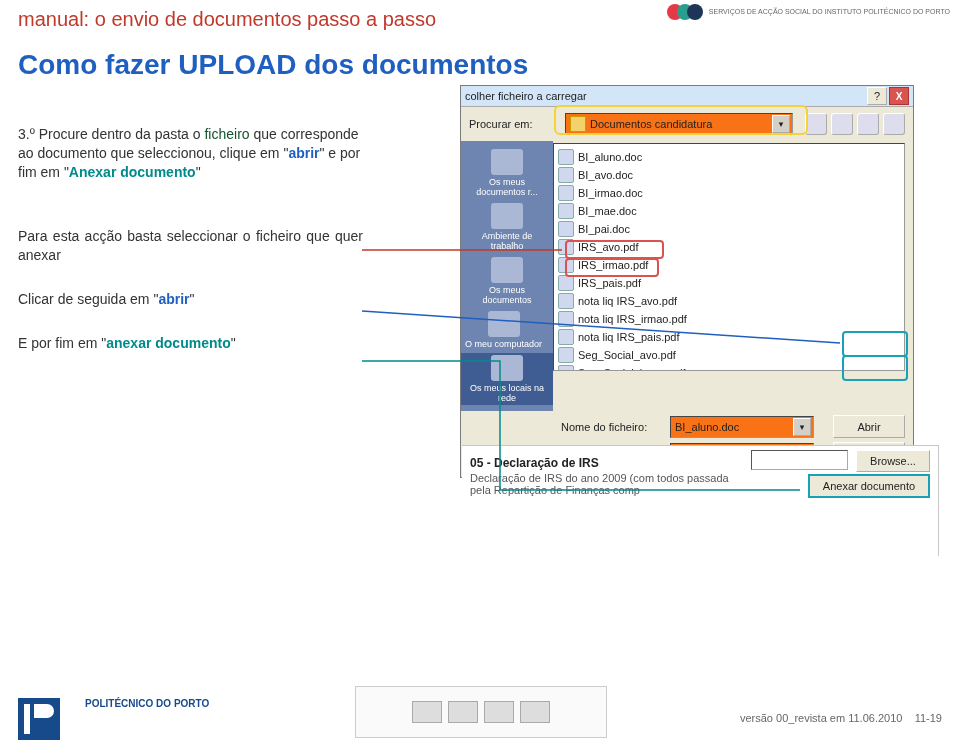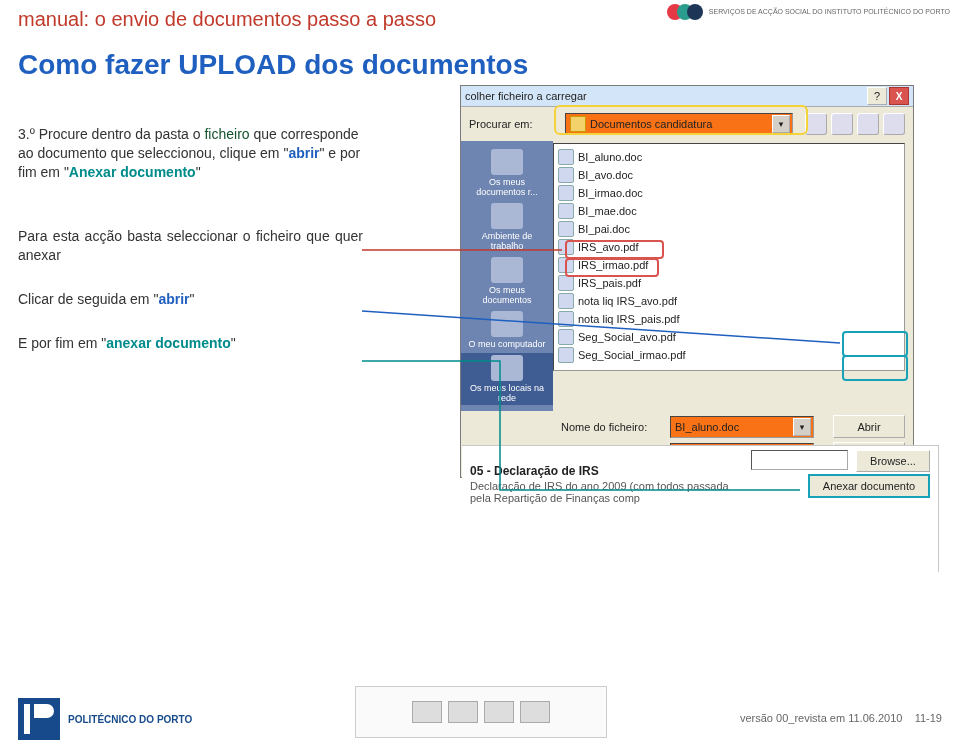--- a/index.html
+++ b/index.html
@@ -19,43 +19,43 @@
 .dialog{position:absolute;left:460px;top:85px;width:452px;background:#ece9d8;border:1px solid #7b7b7b;font-family:Tahoma,Arial,sans-serif;font-size:11px}
 .titlebar{background:#d3e5f8;height:20px;display:flex;align-items:center;justify-content:space-between;padding:0 4px;border-bottom:1px solid #aaa}
 .titlebar .close{width:18px;height:16px;background:#d9534f;border:1px solid #a33;display:flex;align-items:center;justify-content:center;color:#fff;font-size:10px;font-weight:700}
 .dlg-row{display:flex;align-items:center;gap:6px;padding:6px 8px}
 .dlg-row label{width:90px;font-size:11px}
 .combo{flex:1;height:20px;background:#f97316;border:1px inset #999;display:flex;align-items:center;padding:0 4px;position:relative}
 .combo .chev{position:absolute;right:2px;width:16px;height:16px;background:#d4d0c8;border:1px outset #fff;display:flex;align-items:center;justify-content:center;font-size:9px}
 .dlg-icons{display:flex;gap:4px;margin-left:6px}
 .dlg-icons .ic{width:20px;height:20px;background:#dde;border:1px outset #fff;border-radius:3px}
 .dlg-body{display:flex}
-.sidebar{width:92px;background:#6d85b0;display:flex;flex-direction:column;align-items:center;padding:6px 0;gap:2px}
+.sidebar{width:92px;background:#6d85b0;display:flex;flex-direction:column;align-items:flex-start;padding:6px 0;gap:2px}
 .sb-item{display:flex;flex-direction:column;align-items:center;color:#fff;font-size:9px;text-align:center;padding:2px 4px}
 .sb-item .sbic{width:32px;height:26px;background:#aab8d6;border-radius:3px;margin-bottom:2px}
 .filelist{flex:1;background:#fff;border:1px inset #999;margin:2px 8px 2px 0;padding:4px;height:218px;overflow:hidden}
 .fileitem{display:flex;align-items:center;gap:4px;font-size:11px;padding:1px 0}
 .fileitem .fic{width:14px;height:14px;background:#cfd8ef;border:1px solid #8aa;border-radius:2px}
 .dlg-bottom{padding:4px 8px 8px 100px}
 .dlg-brow{display:flex;align-items:center;gap:19px;margin-bottom:4px}
 .dlg-brow label{width:90px;font-size:11px}
 .dlg-brow .combo{flex:1}
 .winbtn{width:70px;height:21px;background:#ece9d8;border:1px outset #fff;font-size:11px;display:flex;align-items:center;justify-content:center}
 .hl-yellow{border:2px solid #f4d23a;border-radius:6px}
 .hl-red{border:2px solid #d9534f;border-radius:4px}
 .hl-cyan{border:2px solid #17a2b8;border-radius:4px}
-.lowerpanel{position:absolute;left:462px;top:445px;width:460px;height:90px;border:1px solid #c8c8c8;border-left:none;border-bottom:none;padding:18px 8px;font-size:11px;background:#fff}
+.lowerpanel{position:absolute;left:462px;top:445px;width:460px;height:90px;border:1px solid #c8c8c8;border-left:none;border-bottom:none;padding:10px 8px;font-size:11px;background:#fff}
 .lp-title{font-weight:700;font-size:12px;margin-bottom:2px}
 .lp-desc{color:#555;width:260px}
 .lp-input{position:absolute;right:90px;top:4px;width:95px;height:18px;background:#fff;border:1px inset #aaa}
 .lp-browse{position:absolute;right:8px;top:4px;width:72px;height:20px;background:#ece9d8;border:1px outset #fff;font-size:11px;display:flex;align-items:center;justify-content:center}
 .lp-attach{position:absolute;right:8px;top:28px;width:118px;height:20px;background:#ece9d8;border:2px solid #17a2b8;font-size:11px;display:flex;align-items:center;justify-content:center}
 .checkbox{position:absolute;left:468px;top:448px;width:12px;height:12px;border:1px solid #888}
 svg.arrow{position:absolute;pointer-events:none}
-.foot-logo{position:absolute;left:18px;bottom:16px;display:flex;align-items:center;gap:8px}
+.foot-logo{position:absolute;left:18px;bottom:16px;display:flex;align-items:flex-start;gap:25px}
 .ipp-sq{width:42px;height:42px;background:#164a8a;position:relative}
 .ipp-sq::before,.ipp-sq::after{content:"";position:absolute;background:#fff}
 .ipp-sq::before{left:6px;top:6px;width:6px;height:30px}
 .ipp-sq::after{left:16px;top:6px;width:20px;height:14px;border-radius:0 7px 7px 0}
 .ipp-text{font-size:10px;line-height:11px;color:#164a8a;font-weight:700}
 .foot-mid{position:absolute;left:355px;bottom:18px;width:250px;height:50px;border:1px solid #ccc;background:#fafafa}
 .foot-mid-inner{display:flex;gap:6px;align-items:center;justify-content:center;height:100%}
 .fm-badge{width:28px;height:20px;background:#ddd;border:1px solid #aaa}
 .foot-right{position:absolute;right:18px;bottom:32px;font-size:11px;color:#666}
 .sb-bottom{background:#3f5d92}
@@ -171,20 +171,24 @@
       <div class="fileitem">
           <span class="fic"></span>
           <span>IRS_pais.pdf</span>
         </div>
       <div class="fileitem">
           <span class="fic"></span>
           <span>nota liq IRS_avo.pdf</span>
         </div>
       <div class="fileitem">
           <span class="fic"></span>
+          <span>nota liq IRS_irmao.pdf</span>
+        </div>
+      <div class="fileitem">
+          <span class="fic"></span>
           <span>nota liq IRS_pais.pdf</span>
         </div>
       <div class="fileitem">
           <span class="fic"></span>
           <span>Seg_Social_avo.pdf</span>
         </div>
       <div class="fileitem">
           <span class="fic"></span>
           <span>Seg_Social_irmao.pdf</span>
         </div>

